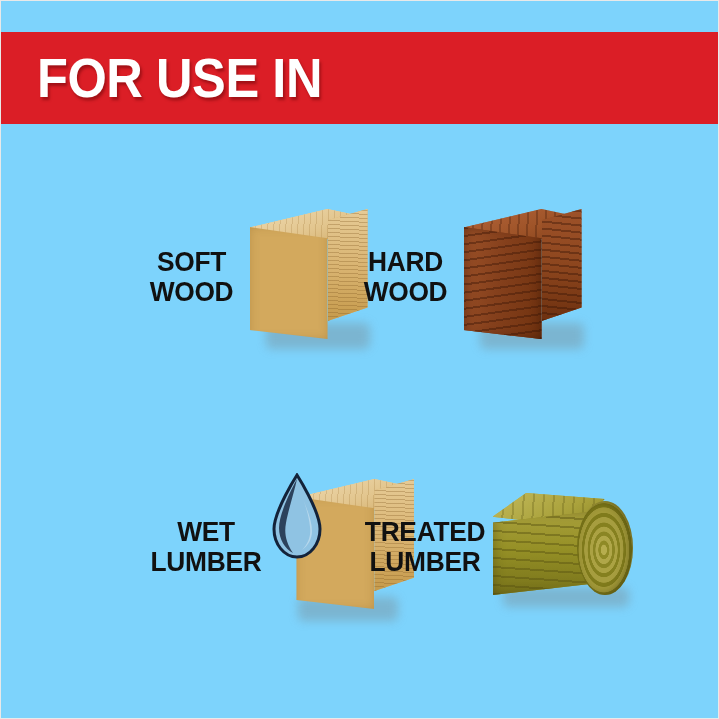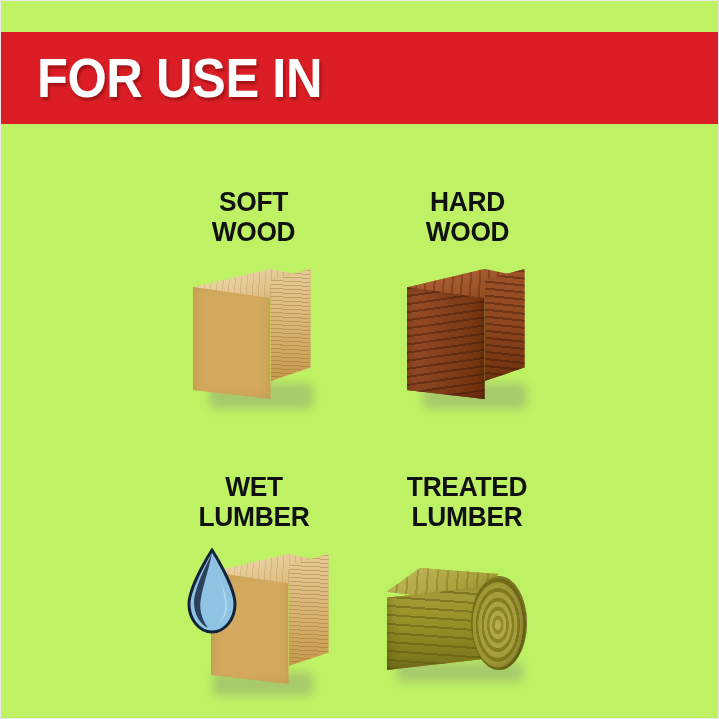--- a/index.html
+++ b/index.html
@@ -7,21 +7,21 @@
     padding: 0;
     background: #ffffff;
   }
   body {
     font-family: "Liberation Sans", sans-serif;
   }
   .canvas {
     position: relative;
     width: 719px;
     height: 719px;
-    background: #bef264;
+    background: #7dd3fc;
     overflow: hidden;
     box-sizing: border-box;
     border: 1px solid #e9e9e9;
   }
 
   
   .banner {
     position: absolute;
     left: 0;
     top: 31px;
@@ -46,26 +46,26 @@
   }
 
   
   .row {
     position: absolute;
     display: flex;
     width: 719px;
     justify-content: center;
   }
   .row-1 { top: 186px; }
-  .row-2 { top: 456px; margin-top: 15px; }
+  .row-2 { top: 456px; }
 
   .item {
     width: 214px;
     display: flex;
-    flex-direction: column;
+    flex-direction: row;
     align-items: center;
   }
   .item-label {
     text-align: center;
     color: #111111;
     font-family: "Liberation Sans Narrow", "Liberation Sans", sans-serif;
     font-size: 28px;
     line-height: 30px;
     font-weight: bold;
     letter-spacing: -0.3px;

